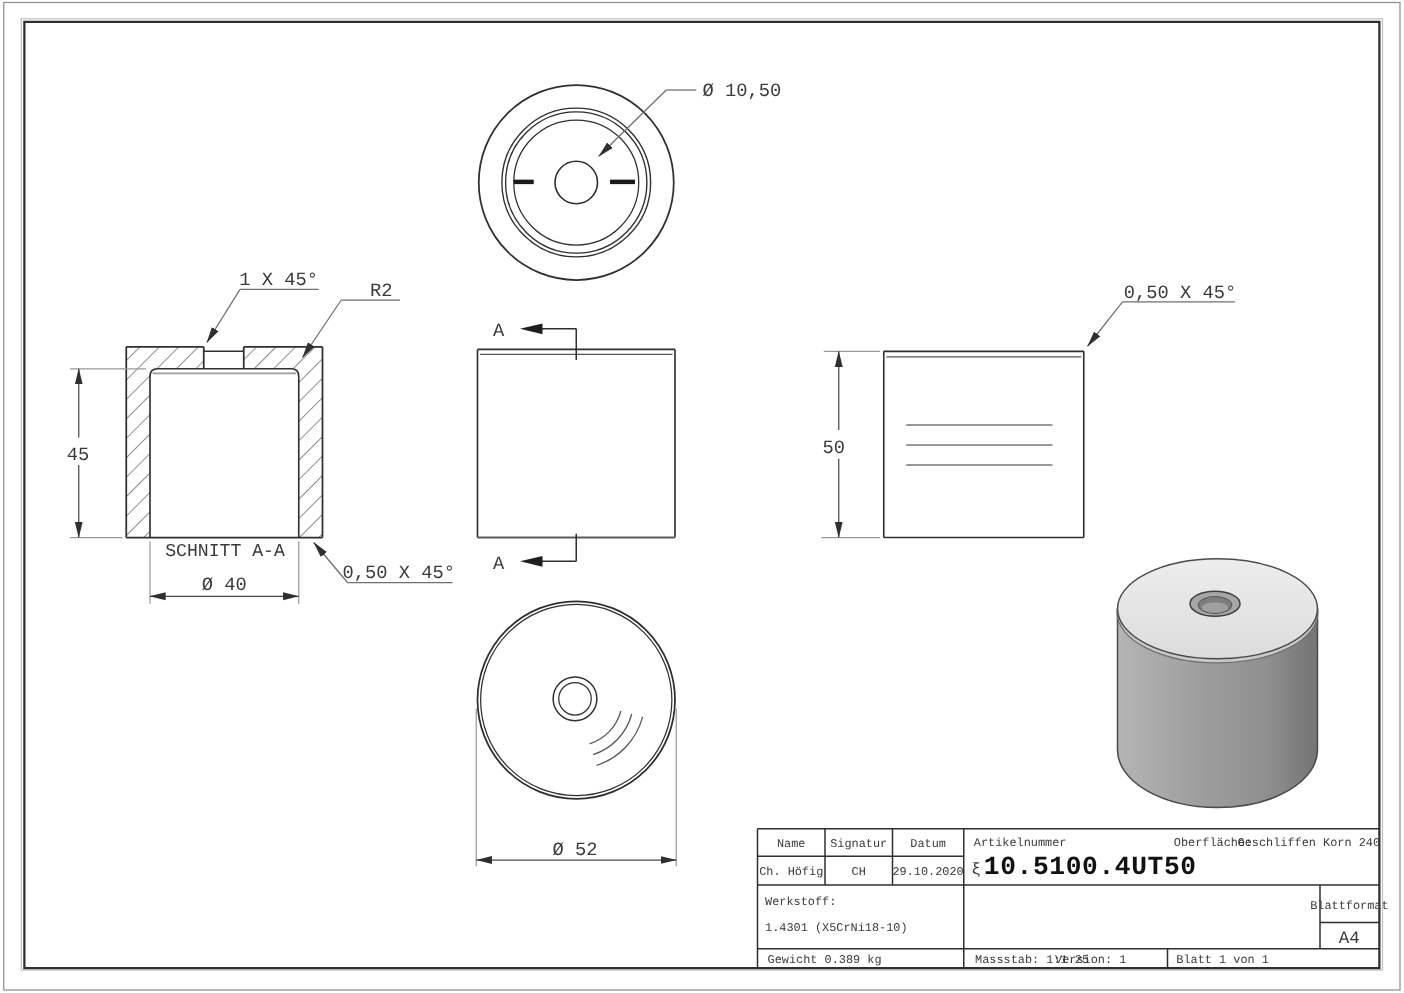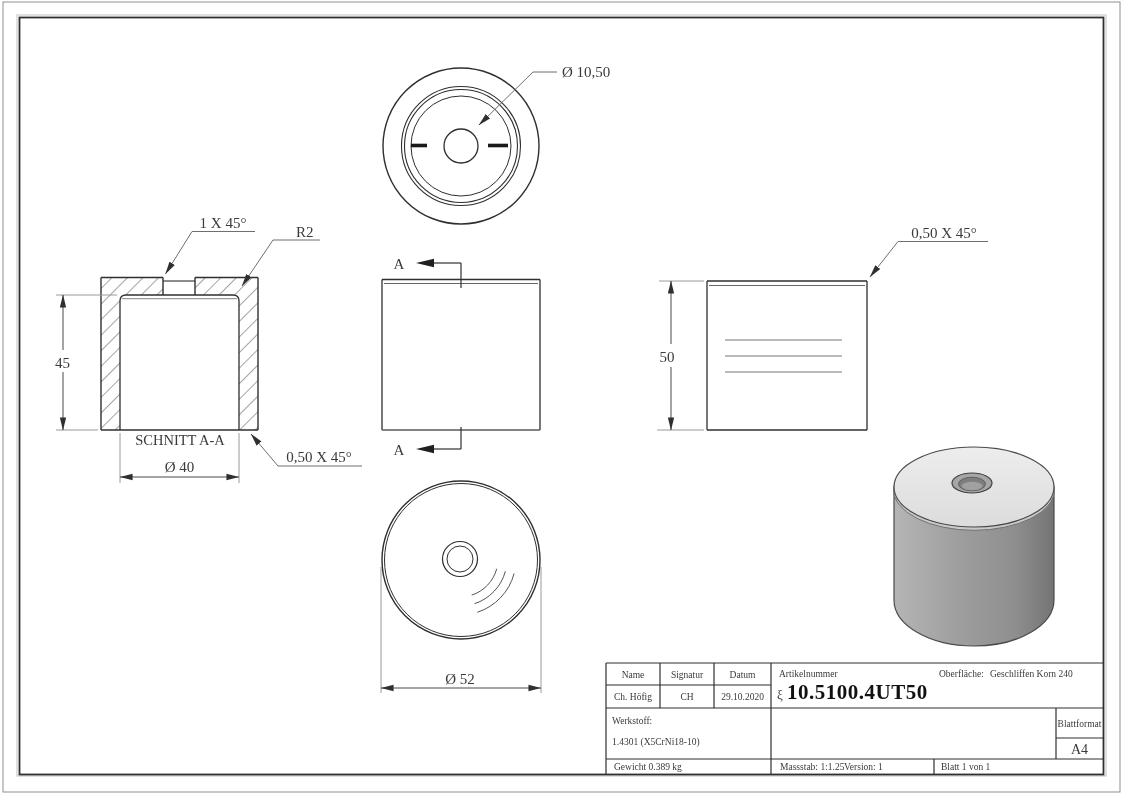--- a/index.html
+++ b/index.html
@@ -1,17 +1,17 @@
 <!DOCTYPE html>
 <html><head>
 <meta charset="utf-8">
 <style>
   html,body{margin:0;padding:0;background:#ffffff;}
   .sheet{position:relative;width:1123px;height:794px;background:#ffffff;overflow:hidden;
-         font-family:Liberation Serif, serif;}
+         font-family:Liberation Mono, monospace;}
   svg{position:absolute;left:0;top:0;}
   text{fill:#3a3a3a;}
   .t-dim{font-size:15px;}
   .t-small{font-size:9.5px;}
   .t-big{font-size:21px;font-weight:600;fill:#111;letter-spacing:.5px;}
   .t-a4{font-size:14px;}
   .t-schnitt{font-size:14.5px;}
 </style>
 </head>
 <body>

